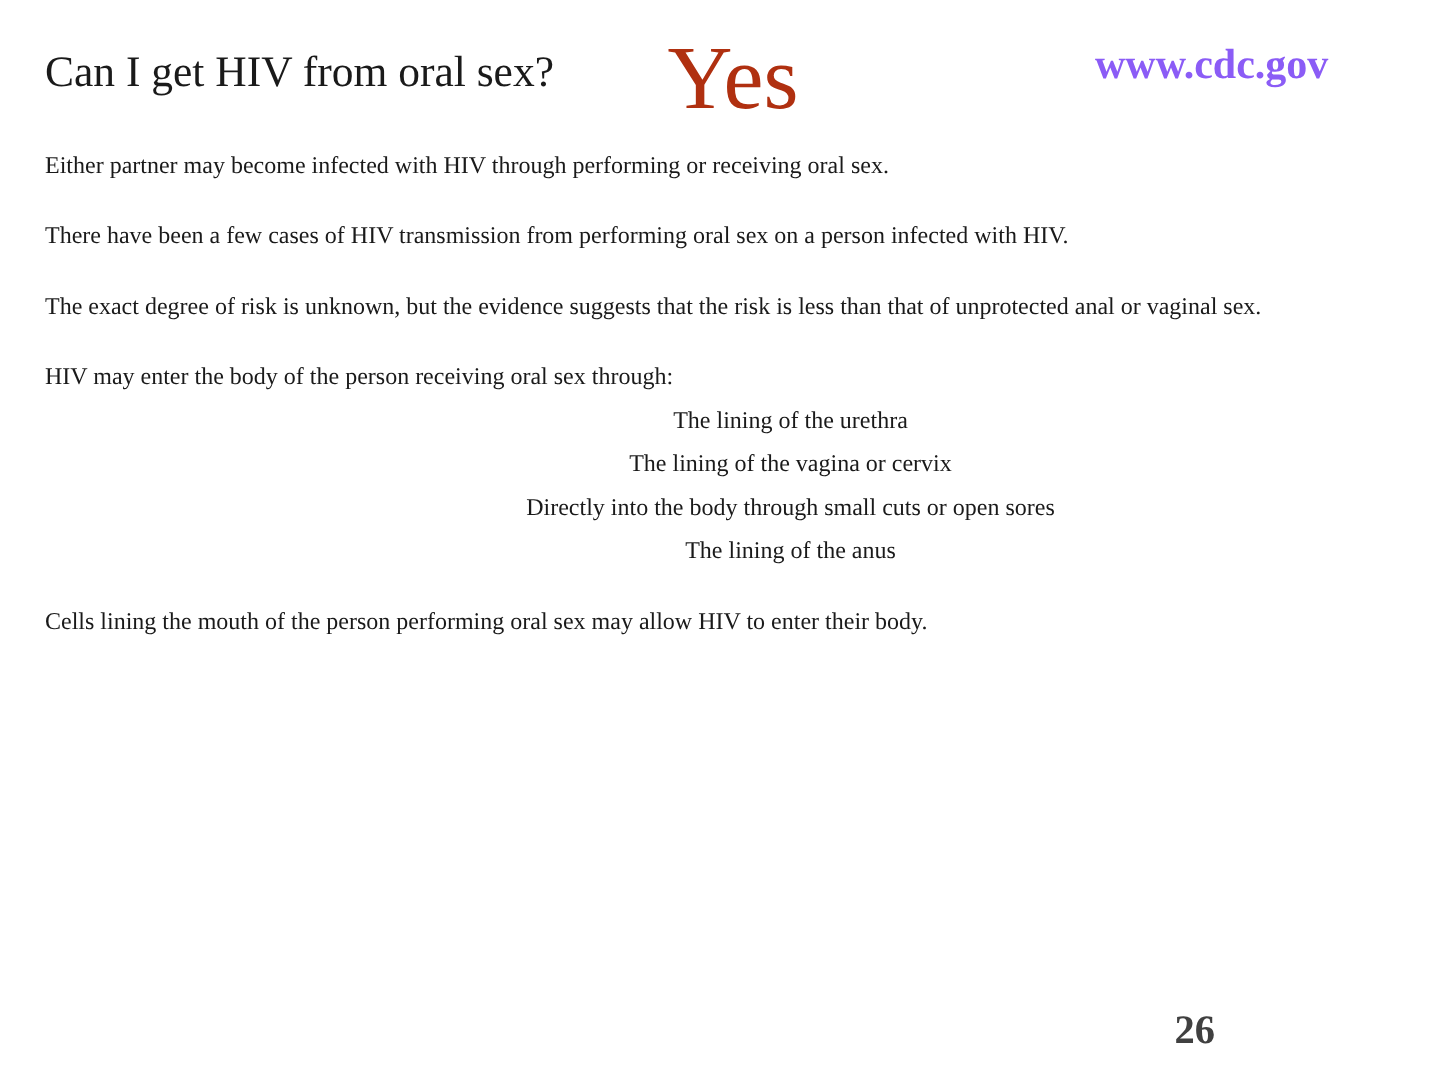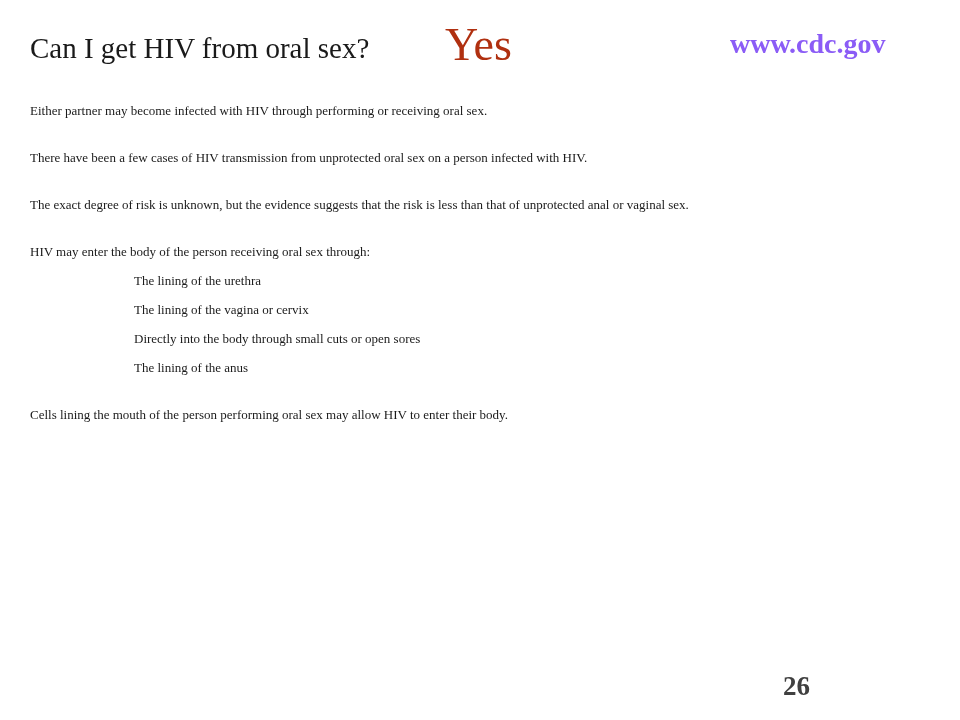--- a/index.html
+++ b/index.html
@@ -32,52 +32,53 @@
     left: 0;
     top: 10px;
     font-size: 29px;
     color: #1a1a1a;
     white-space: nowrap;
   }
   .title-answer {
     position: absolute;
     left: 415px;
     top: -4px;
-    font-size: 46px;
+    font-size: 60px;
     color: #b03010;
     white-space: nowrap;
   }
   .title-url {
     position: absolute;
     left: 700px;
     top: 6px;
     font-size: 28px;
     font-weight: bold;
     color: #8b5cf6;
     white-space: nowrap;
   }
   .body-text {
     position: absolute;
     top: 96px;
     left: 30px;
     width: 890px;
-    font-size: 13px;
+    font-size: 16px;
     line-height: 29px;
     color: #1a1a1a;
   }
   .para {
     margin: 0 0 18px 0;
   }
   .para.tight {
     margin-bottom: 0;
   }
   .sublist {
     margin: 0 0 18px 0;
     padding: 0;
     list-style: none;
+    text-align: center;
   }
   .sublist li {
     margin: 0;
     padding-left: 104px;
   }
   .page-number {
     position: absolute;
     right: 42px;
     bottom: 18px;
     font-size: 27px;
@@ -91,21 +92,21 @@
 <div class="slide">
 
   <div class="header">
     <div class="title-question">Can I get HIV from oral sex?</div>
     <div class="title-answer">Yes</div>
     <div class="title-url">www.cdc.gov</div>
   </div>
 
   <div class="body-text">
     <p class="para">Either partner may become infected with HIV through performing or receiving oral sex.</p>
-    <p class="para">There have been a few cases of HIV transmission from unprotected oral sex on a person infected with HIV.</p>
+    <p class="para">There have been a few cases of HIV transmission from performing oral sex on a person infected with HIV.</p>
     <p class="para">The exact degree of risk is unknown, but the evidence suggests that the risk is less than that of unprotected anal or vaginal sex.</p>
     <p class="para tight">HIV may enter the body of the person receiving oral sex through:</p>
     <ul class="sublist">
       <li>The lining of the urethra</li>
       <li>The lining of the vagina or cervix</li>
       <li>Directly into the body through small cuts or open sores</li>
       <li>The lining of the anus</li>
     </ul>
     <p class="para">Cells lining the mouth of the person performing oral sex may allow HIV to enter their body.</p>
   </div>

